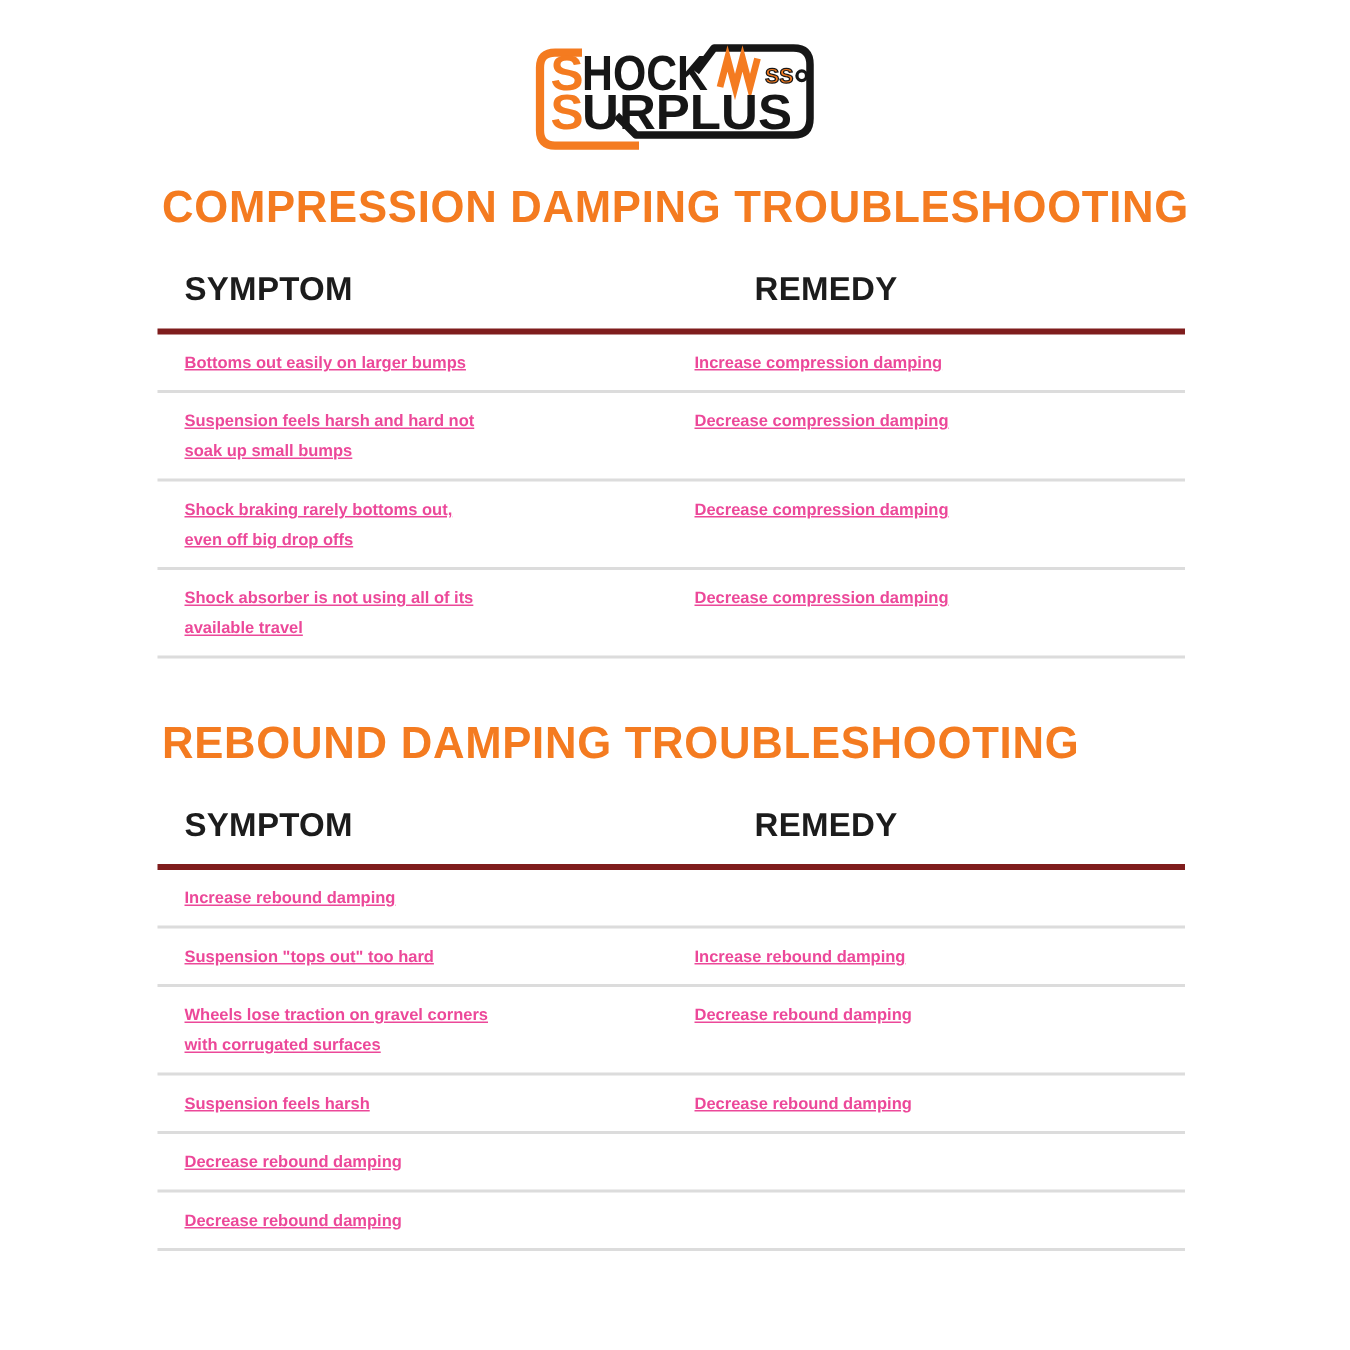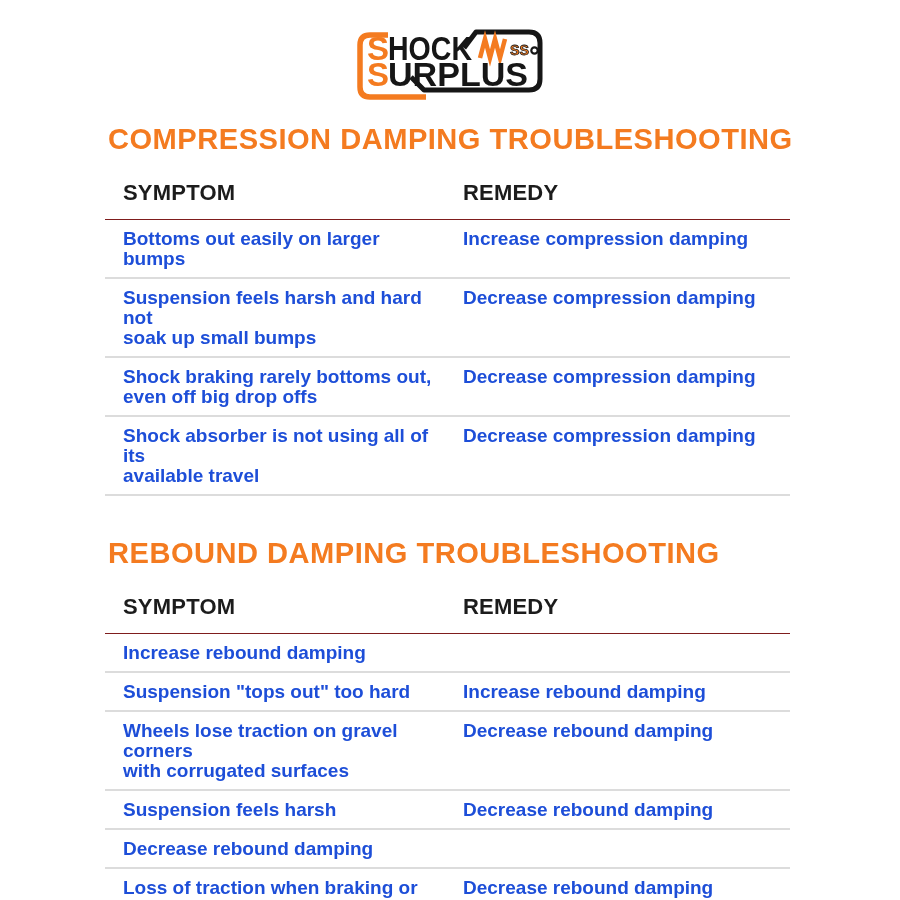--- a/index.html
+++ b/index.html
@@ -38,40 +38,42 @@
     white-space: nowrap;
   }
   .ts-table {
     margin-left: 105px;
     margin-top: 26px;
     width: 685px;
   }
   .thead {
     display: flex;
     padding: 0 0 13px 18px;
-    border-bottom: 1px solid #7f1d1d;
+    border-bottom: 4px solid #7f1d1d;
+    gap: 40px;
   }
   .th {
     font-size: 22px;
     font-weight: 700;
     color: #1c1c1c;
     letter-spacing: 0.2px;
   }
   .col-symptom { width: 340px; flex: none; padding-right: 18px; box-sizing: border-box; }
   .col-remedy { flex: 1; }
   .row {
     display: flex;
     padding: 9px 0 8px 18px;
     border-bottom: 2px solid #dcdcdc;
   }
   .cell {
-    font-size: 19px;
+    font-size: 11px;
     line-height: 20px;
     font-weight: 700;
-    color: #1d4ed8;
+    color: #ec4899;
+    text-decoration: underline;
   }
   .symptom-cell { white-space: pre-line; }
 </style>
 </head>
 <body>
 
 <div class="page">
 
   <div class="logo-wrap">
     <svg width="192" height="76" viewBox="0 0 192 76">
@@ -154,22 +156,20 @@
         <div class="row">
           <div class="cell symptom-cell col-symptom">Suspension feels harsh</div>
           <div class="cell remedy-cell col-remedy">Decrease rebound damping</div>
         </div>
 
         <div class="row">
           <div class="cell remedy-cell col-remedy">Decrease rebound damping</div>
         </div>
 
         <div class="row">
-          <div class="cell symptom-cell col-symptom">Loss of traction when braking or
-accelerating on corrugations</div>
           <div class="cell remedy-cell col-remedy">Decrease rebound damping</div>
         </div>
       </div>
 
     </div>
   </section>
 
 </div>
 
 </body></html>

